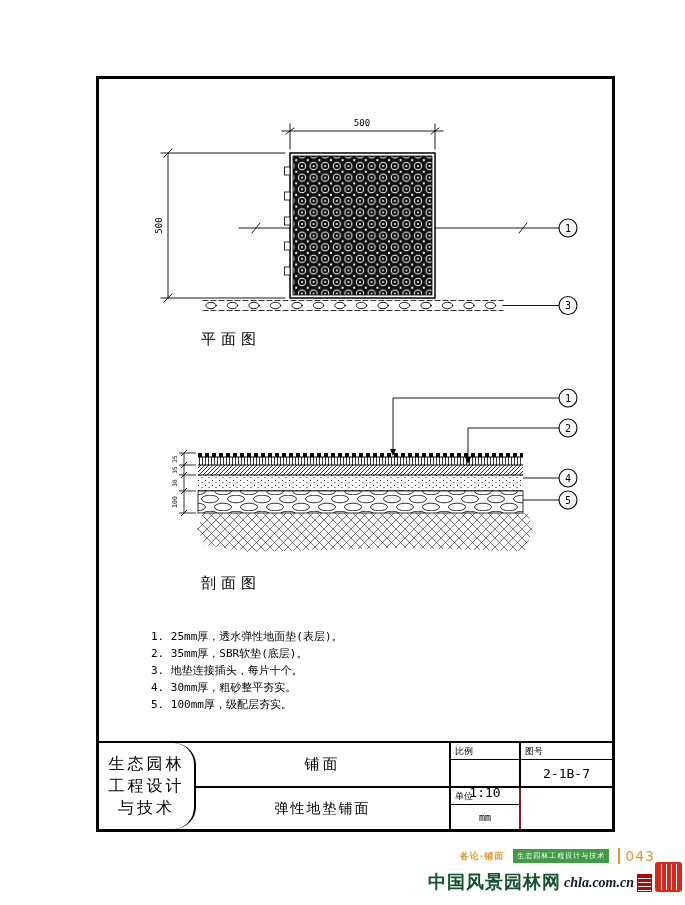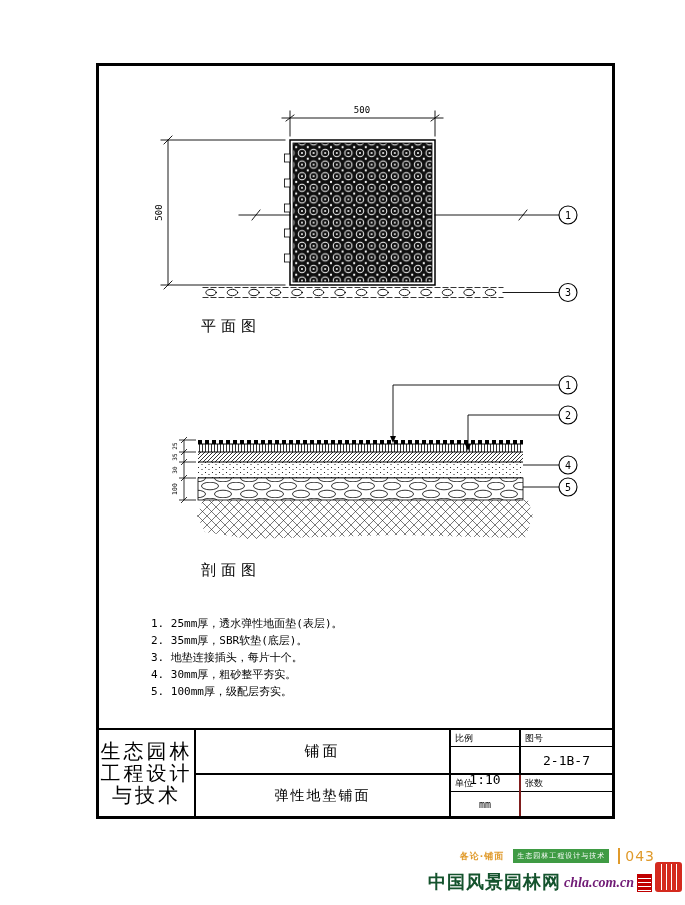--- a/index.html
+++ b/index.html
@@ -1,31 +1,31 @@
 <!DOCTYPE html>
 <html><head>
 <meta charset="utf-8">
 <style>
   html,body{margin:0;padding:0;}
   body{width:685px;height:905px;background:#f6f6f4;font-family:"DejaVu Sans",sans-serif;}
   .page{position:relative;width:685px;height:905px;background:#ffffff;overflow:hidden;}
-  .sheet{position:absolute;left:96px;top:63px;width:513px;height:750px;border:3px solid #000;background:#fff;}
+  .sheet{position:absolute;left:96px;top:76px;width:513px;height:750px;border:3px solid #000;background:#fff;}
   .drawing{position:absolute;left:0;top:0;}
   svg text{fill:#000;font-family:"DejaVu Sans Mono","DejaVu Sans",monospace;}
 
   .notes{position:absolute;left:36px;top:549px;width:320px;font-size:11px;line-height:17px;color:#000;
          font-family:"DejaVu Sans Mono","DejaVu Sans",monospace;white-space:nowrap;margin-left:16px;}
 
   
   .titleblock{position:absolute;left:0;bottom:0;width:513px;height:86px;border-top:2px solid #000;
               display:grid;grid-template-columns:97px 255px 70px 1fr;grid-template-rows:45px 1fr;
               background:#fff;color:#000;}
   .tb-org{grid-column:1;grid-row:1/3;border-right:2px solid #000;display:flex;flex-direction:column;
           align-items:center;justify-content:center;font-family:"Liberation Serif",serif;
-          font-size:20px;letter-spacing:3px;line-height:22px;}
+          font-size:16px;letter-spacing:3px;line-height:22px;border-radius:22px;}
   .tb-mid-top{grid-column:2;grid-row:1;border-right:2px solid #000;border-bottom:2px solid #000;
               display:flex;align-items:center;justify-content:center;font-size:15px;letter-spacing:3px;}
   .tb-mid-bottom{grid-column:2;grid-row:2;border-right:2px solid #000000;
               display:flex;align-items:center;justify-content:center;font-size:14px;letter-spacing:2px;}
   .tb-cell{display:flex;flex-direction:column;}
   .tb-c3r1{grid-column:3;grid-row:1;border-right:2px solid #000;border-bottom:2px solid #000;gap:25px;}
   .tb-c3r2{grid-column:3;grid-row:2;border-right:2px solid #7f1d1d;justify-content:space-between;}
   .tb-c4r1{grid-column:4;grid-row:1;border-bottom:2px solid #000;}
   .tb-c4r2{grid-column:4;grid-row:2;}
   .tb-lbl{display:block;font-size:9px;padding:2px 4px 1px 4px;border-bottom:1px solid #000;text-align:left;}
@@ -35,21 +35,21 @@
 
   
   .footer-top{position:absolute;top:848px;right:30px;display:flex;align-items:center;gap:9px;}
   .f-cat{color:#e09a2b;font-size:9px;font-weight:bold;letter-spacing:1px;}
   .f-series{background:#3f9b44;color:#fff;font-size:7px;padding:2px 4px;letter-spacing:1px;}
   .f-page{color:#e09a2b;font-size:14px;font-weight:normal;border-left:2px solid #e09a2b;
           padding-left:5px;letter-spacing:1px;}
   .footer-brand{position:absolute;top:862px;right:3px;display:flex;align-items:flex-end;gap:3px;}
   .f-site{font-family:Liberation Mono, monospace;font-weight:bold;font-size:18px;color:#14532d;
           letter-spacing:1px;line-height:1;}
-  .f-url{color:#701a75;font-family:"Liberation Serif",serif;font-weight:bold;font-style:italic;
+  .f-url{color:#0f172a;font-family:"Liberation Serif",serif;font-weight:bold;font-style:italic;
          font-size:14px;line-height:1.2;}
   .f-miniseal{display:inline-block;width:13px;height:16px;background:
       repeating-linear-gradient(180deg,#c00000 0 3px,#ffffff 3px 4px);border:1px solid #c00000;}
   .f-seal{display:inline-block;width:23px;height:26px;border-radius:3px;background:
       repeating-linear-gradient(90deg,#d42a1e 0 4px,#ffffff 4px 5px);border:2px solid #d42a1e;}
 </style>
 </head>
 <body>
 
 <div class="page">
@@ -253,24 +253,20 @@
         <div class="tb-val">1:10</div>
       </div>
       <div class="tb-cell tb-c4r1">
         <span class="tb-lbl">图号</span>
         <div class="tb-val">2-1B-7</div>
       </div>
       <div class="tb-cell tb-c3r2">
         <span class="tb-lbl">单位</span>
         <div class="tb-val small">mm</div>
       </div>
-      <div class="tb-cell tb-c4r2">
-        <span class="tb-lbl">张数</span>
-        <div class="tb-val"></div>
-      </div>
     </div>
   </div>
 
   <div class="footer-top">
     <span class="f-cat">各论·铺面</span>
     <span class="f-series">生态园林工程设计与技术</span>
     <span class="f-page">043</span>
   </div>
   <div class="footer-brand">
     <span class="f-site">中国风景园林网</span>

